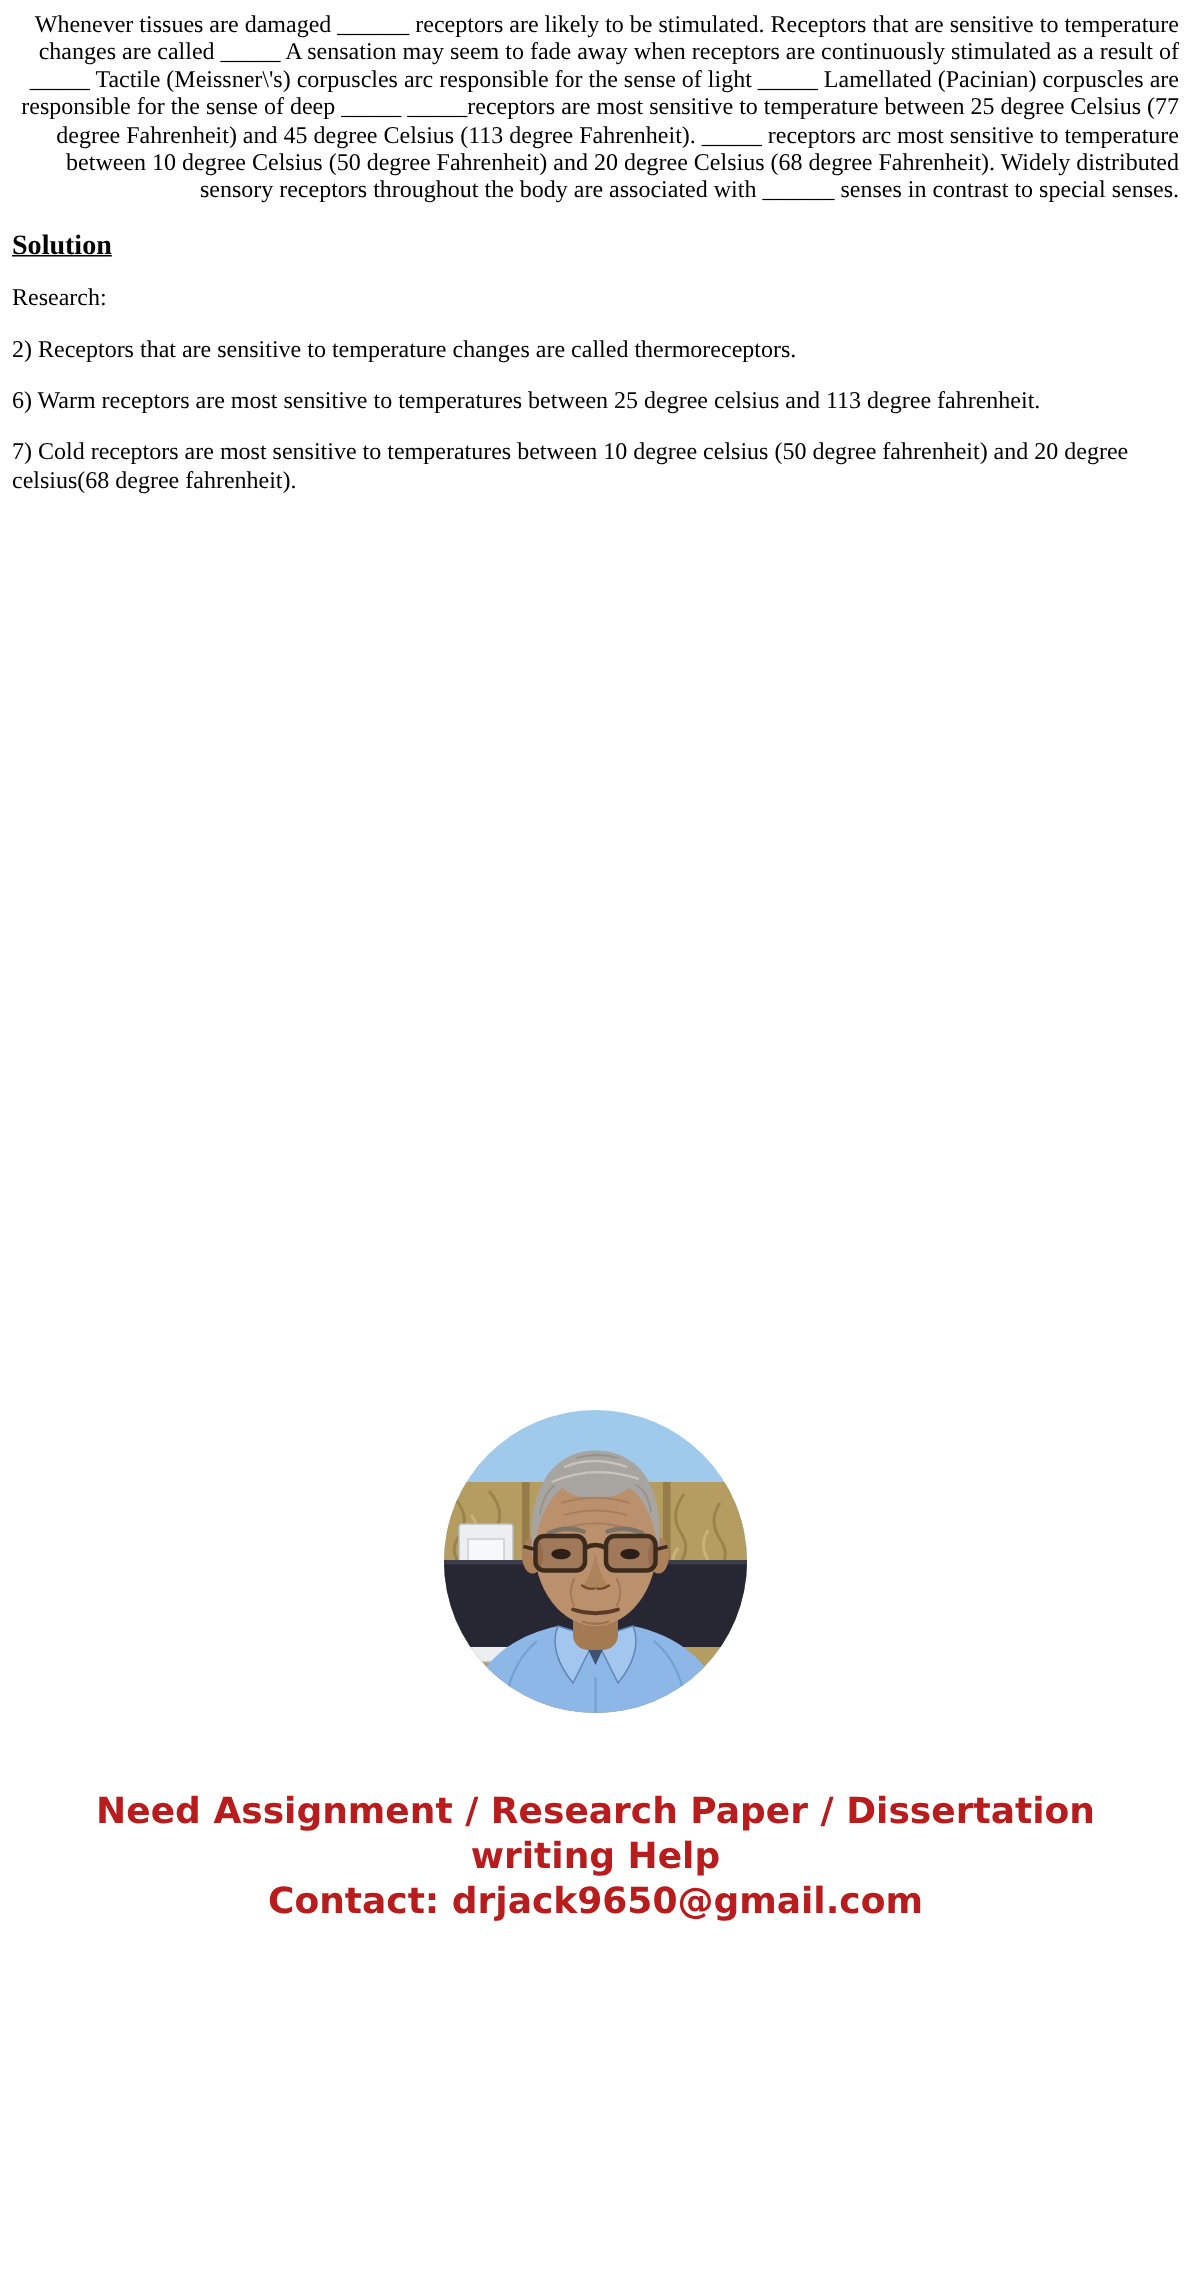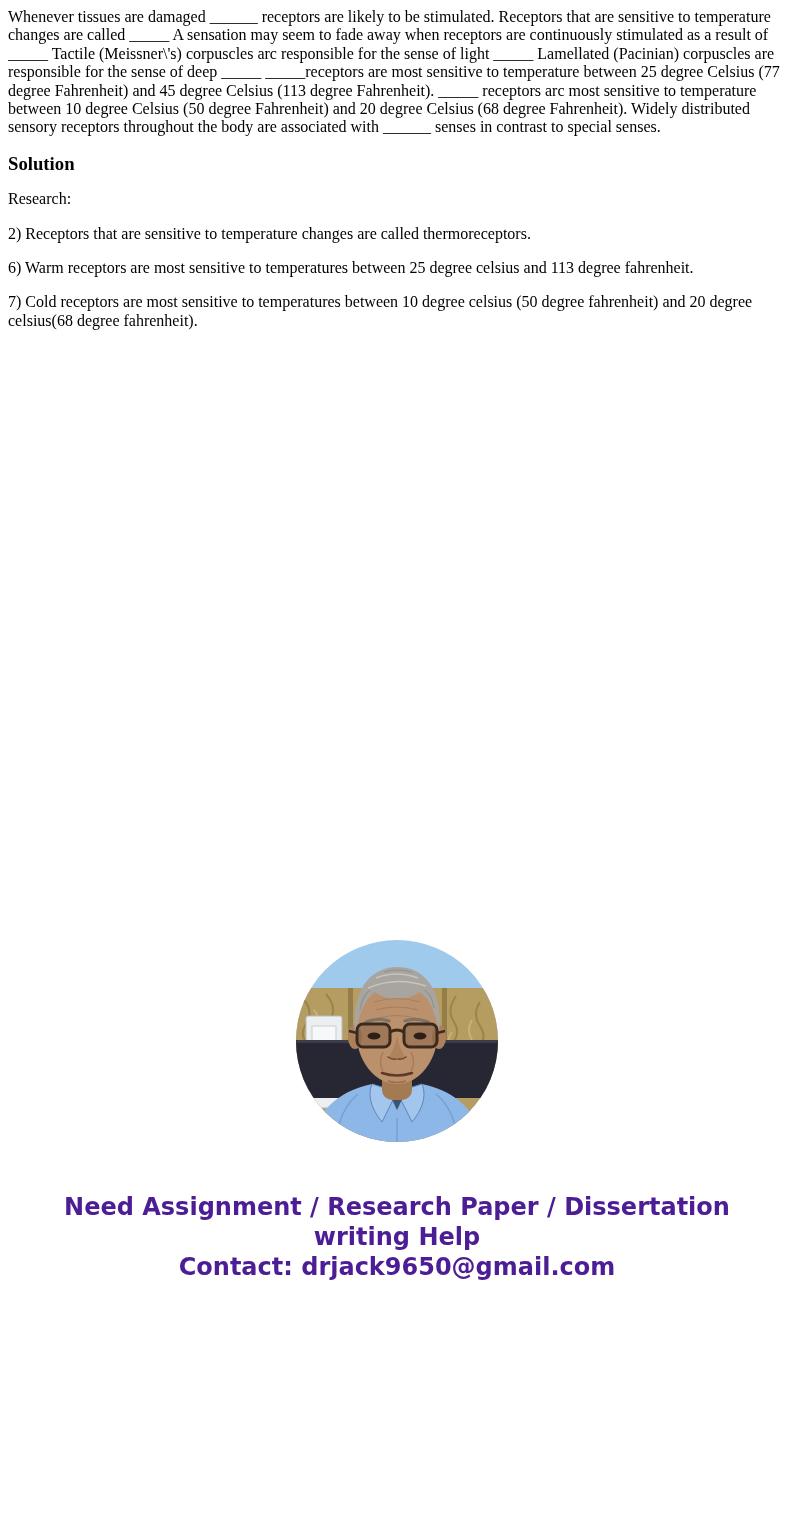--- a/index.html
+++ b/index.html
@@ -5,41 +5,42 @@
   html, body { background: #ffffff; }
   body {
     margin: 8px;
     width: 778px;
     color: #000000;
     font-family: "Liberation Serif", "DejaVu Serif", serif;
     font-size: 16px;
     line-height: 1.15;
   }
   p.doc { margin: 16px 0; }
-  p.doc.first { margin-top: 0; }
+  p.doc.first { margin-top: 0; text-align: right; }
   h3.doc-heading {
     font-size: 18.72px;
     font-weight: bold;
     margin: 10px 0;
     line-height: 1.15;
+    text-decoration: underline;
   }
   .avatar-wrap {
     margin-top: 610px;
     text-align: center;
   }
   .avatar-wrap svg { display: block; margin: 0 auto; }
   .footer-promo {
     margin: 50px auto 21px;
     width: 745px;
     text-align: center;
     font-family: "DejaVu Sans", "Liberation Sans", sans-serif;
     font-weight: bold;
     font-size: 24px;
     line-height: 30px;
-    color: #4c1d95;
+    color: #b91c1c;
   }
 </style>
 </head>
 <body>
 
 <div class="page">
 
   <p class="doc first">Whenever tissues are damaged ______ receptors are likely to be stimulated. Receptors that are sensitive to temperature changes are called _____ A sensation may seem to fade away when receptors are continuously stimulated as a result of _____ Tactile (Meissner\'s) corpuscles arc responsible for the sense of light _____ Lamellated (Pacinian) corpuscles are responsible for the sense of deep _____ _____receptors are most sensitive to temperature between 25 degree Celsius (77 degree Fahrenheit) and 45 degree Celsius (113 degree Fahrenheit). _____ receptors arc most sensitive to temperature between 10 degree Celsius (50 degree Fahrenheit) and 20 degree Celsius (68 degree Fahrenheit). Widely distributed sensory receptors throughout the body are associated with ______ senses in contrast to special senses.</p>
 
   <h3 class="doc-heading">Solution</h3>

